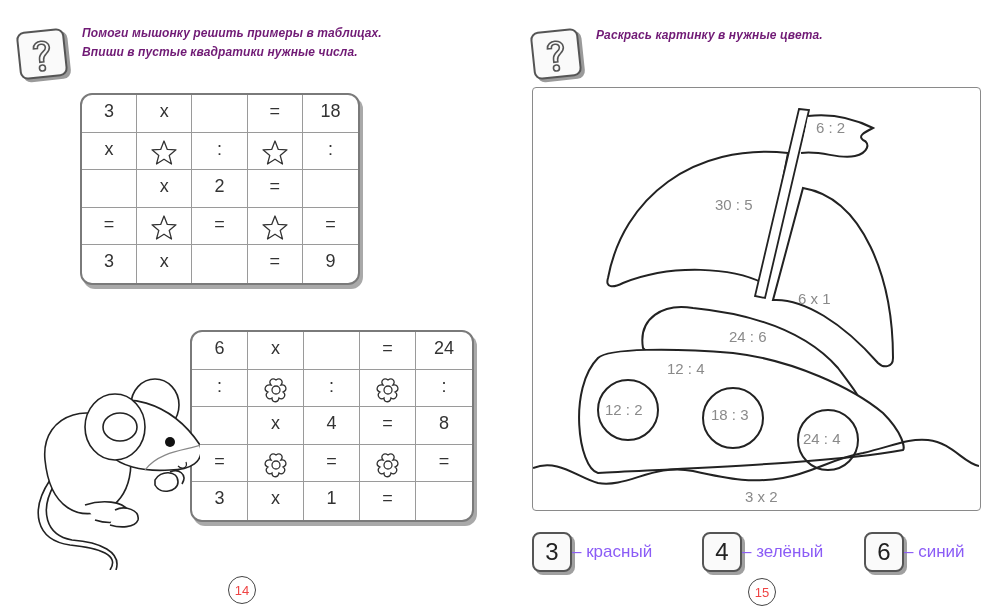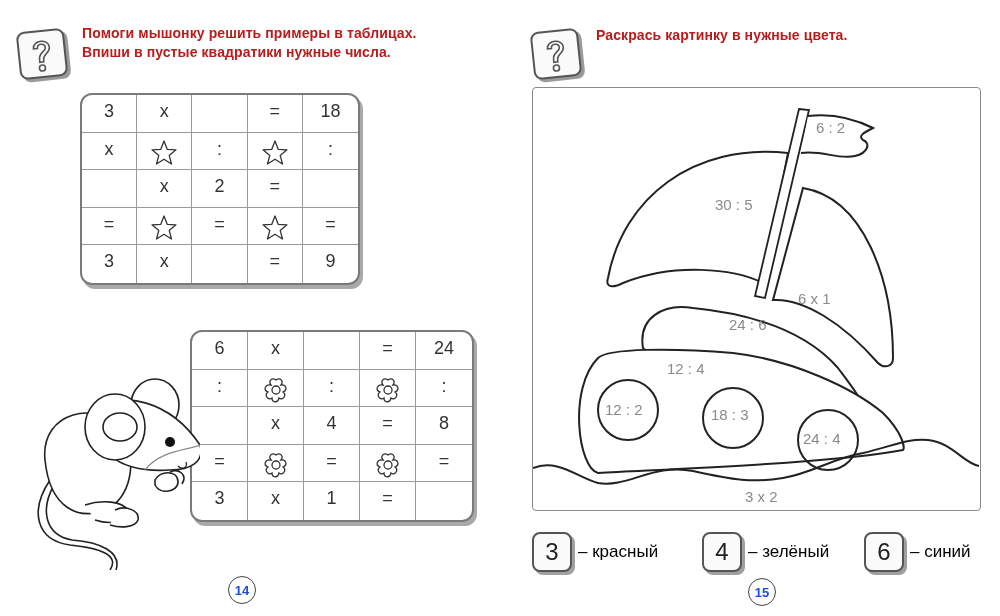--- a/index.html
+++ b/index.html
@@ -7,22 +7,23 @@
     width: 1000px; height: 616px; background: #ffffff; position: relative; overflow: hidden;
     font-family: "Liberation Sans", sans-serif; color: #222;
   }
   .qicon {
     position: absolute; width: 44px; height: 44px;
     border: 2px solid #555; border-radius: 8px; background: #fafafa;
     box-shadow: 3px 3px 0 #9a9a9a; transform: rotate(-6deg);
   }
   .qicon svg { position: absolute; left: 0; top: 0; }
   .instr {
-    position: absolute; font-weight: bold; font-size: 14px; line-height: 19px; color: #b91c1c;
+    position: absolute; font-weight: bold; font-size: 12px; line-height: 19px; color: #701a75;
     letter-spacing: 0.1px;
+    font-style: italic;
   }
   .grid {
     position: absolute; border: 2px solid #7a7a7a; border-radius: 12px;
     box-shadow: 3px 4px 0 #a9a9a9; background: #fff; overflow: hidden;
     display: grid;
   }
   .cell {
     border-right: 1px solid #9a9a9a; border-bottom: 1px solid #9a9a9a;
     display: flex; align-items: flex-start; justify-content: center;
     font-size: 18px; color: #333; padding-top: 4px; box-sizing: border-box;
@@ -39,24 +40,24 @@
     position: absolute; font-size: 15px; color: #8a8a8a; white-space: nowrap;
   }
   .key {
     position: absolute; display: flex; align-items: center;
   }
   .keybox {
     width: 36px; height: 36px; border: 2px solid #555; border-radius: 8px; background: #fafafa;
     box-shadow: 3px 3px 0 #a0a0a0; display: flex; align-items: center; justify-content: center;
     font-size: 24px; color: #222;
   }
-  .keytext { font-size: 17px; color: #000000; margin-left: 6px; }
+  .keytext { font-size: 17px; color: #8b5cf6; }
   .pagenum {
     position: absolute; width: 28px; height: 28px; border: 1.6px solid #444; border-radius: 50%;
-    display: flex; align-items: center; justify-content: center; font-weight: bold; font-size: 13px; color: #1d4ed8;
+    display: flex; align-items: center; justify-content: center; font-weight: normal; font-size: 13px; color: #ef4444;
     box-sizing: border-box;
   }
 </style>
 </head>
 <body>
 
 <div class="qicon" style="left:18px; top:30px;">
   <svg width="44" height="44" viewBox="0 0 44 44">
     <path d="M14 16 C14 7, 30 7, 30 16 C30 22, 23 22, 23 28 L23 30 L19 30 L19 27 C19 20, 26 20, 26 16 C26 11, 18 11, 18 16 Z" fill="none" stroke="#555" stroke-width="1.6"></path>
     <circle cx="21" cy="36" r="3" fill="none" stroke="#555" stroke-width="1.6"></circle>
@@ -293,21 +294,21 @@
       <circle cx="95" cy="322" r="30"></circle>
       <circle cx="200" cy="330" r="30"></circle>
       <circle cx="295" cy="352" r="30"></circle>
 
       <path d="M0 380 C25 370, 45 390, 65 395 C95 400, 120 375, 160 383 C200 392, 220 395, 250 390 C280 385, 300 370, 330 365 C360 358, 375 350, 395 352 C420 355, 430 375, 446 378"></path>
     </g>
   </svg>
   <div class="boat-label" style="left:283px; top:31px;">6 : 2</div>
   <div class="boat-label" style="left:138px; top:108px;margin-left:44px;">30 : 5</div>
   <div class="boat-label" style="left:265px; top:178px;margin-top:24px;">6 x 1</div>
-  <div class="boat-label" style="left:196px; top:228px;text-align:right;">24 : 6</div>
+  <div class="boat-label" style="left:196px; top:240px;text-align:right;">24 : 6</div>
   <div class="boat-label" style="left:134px; top:272px;">12 : 4</div>
   <div class="boat-label" style="left:72px; top:313px;">12 : 2</div>
   <div class="boat-label" style="left:178px; top:318px;">18 : 3</div>
   <div class="boat-label" style="left:270px; top:342px;">24 : 4</div>
   <div class="boat-label" style="left:212px; top:392px;margin-top:8px;">3 x 2</div>
 </div>
 
 <div class="key" style="left:532px; top:532px;">
   <div class="keybox">3</div>
   <div class="keytext">– красный</div>

